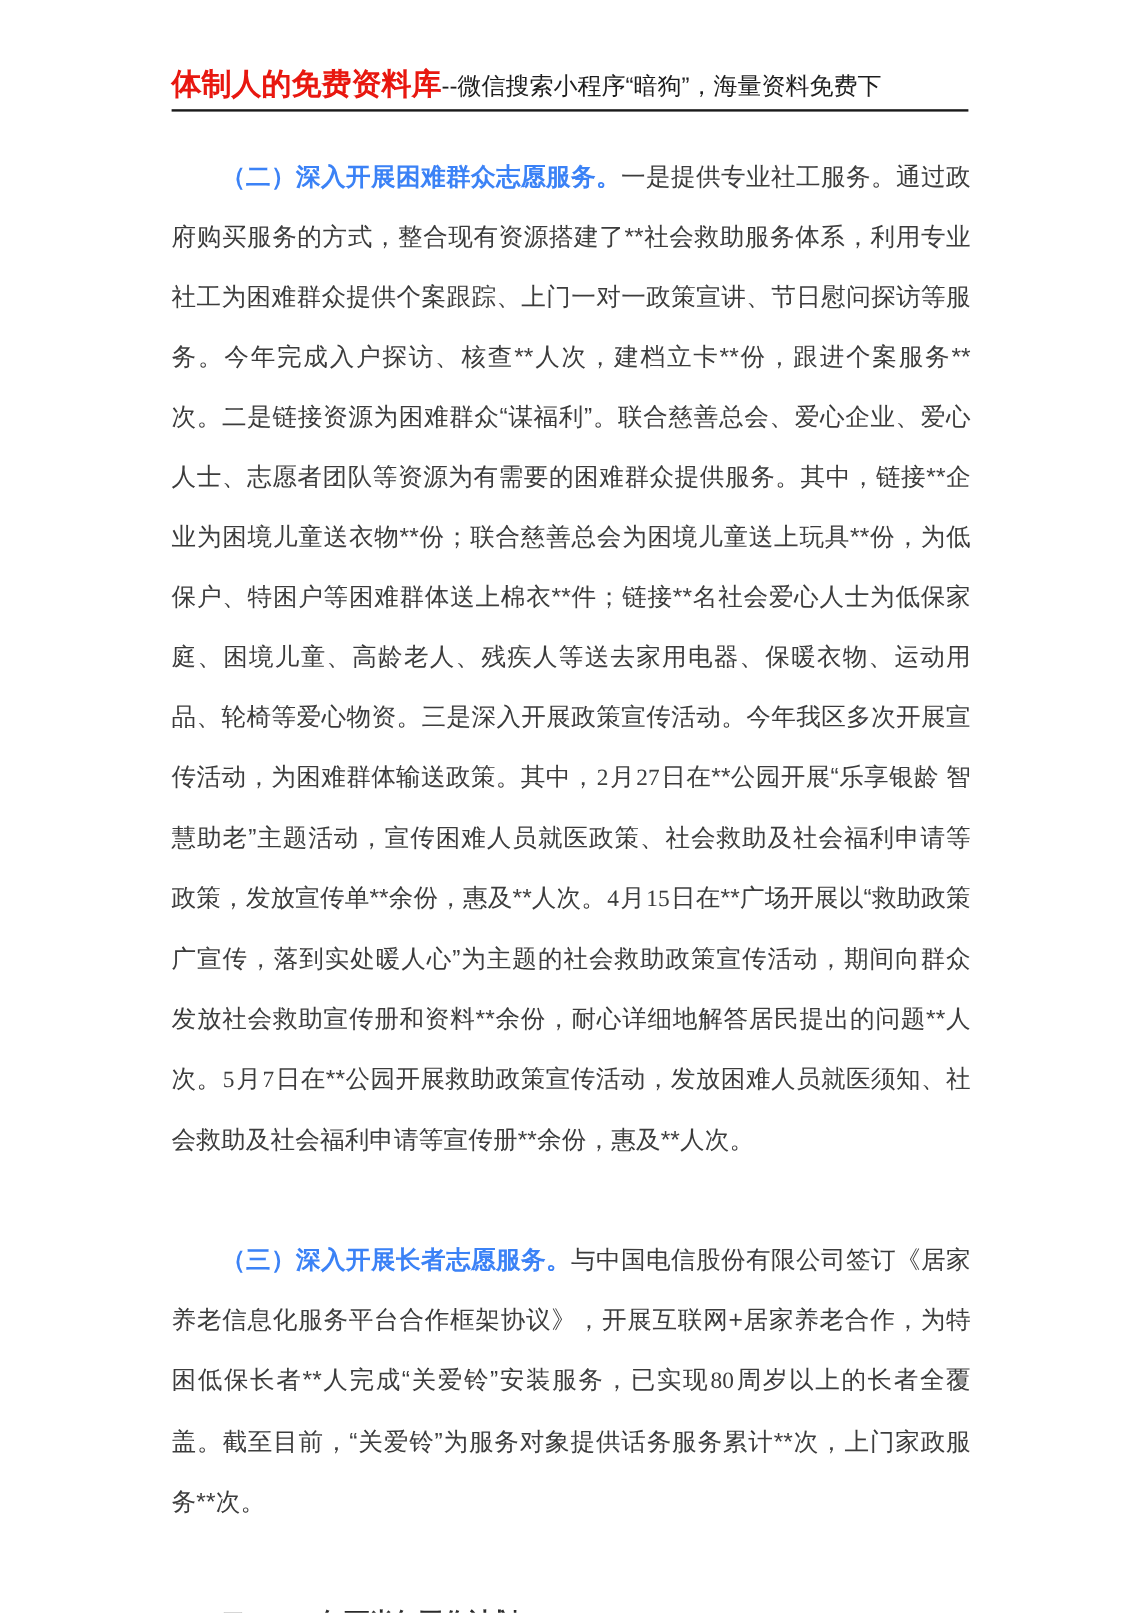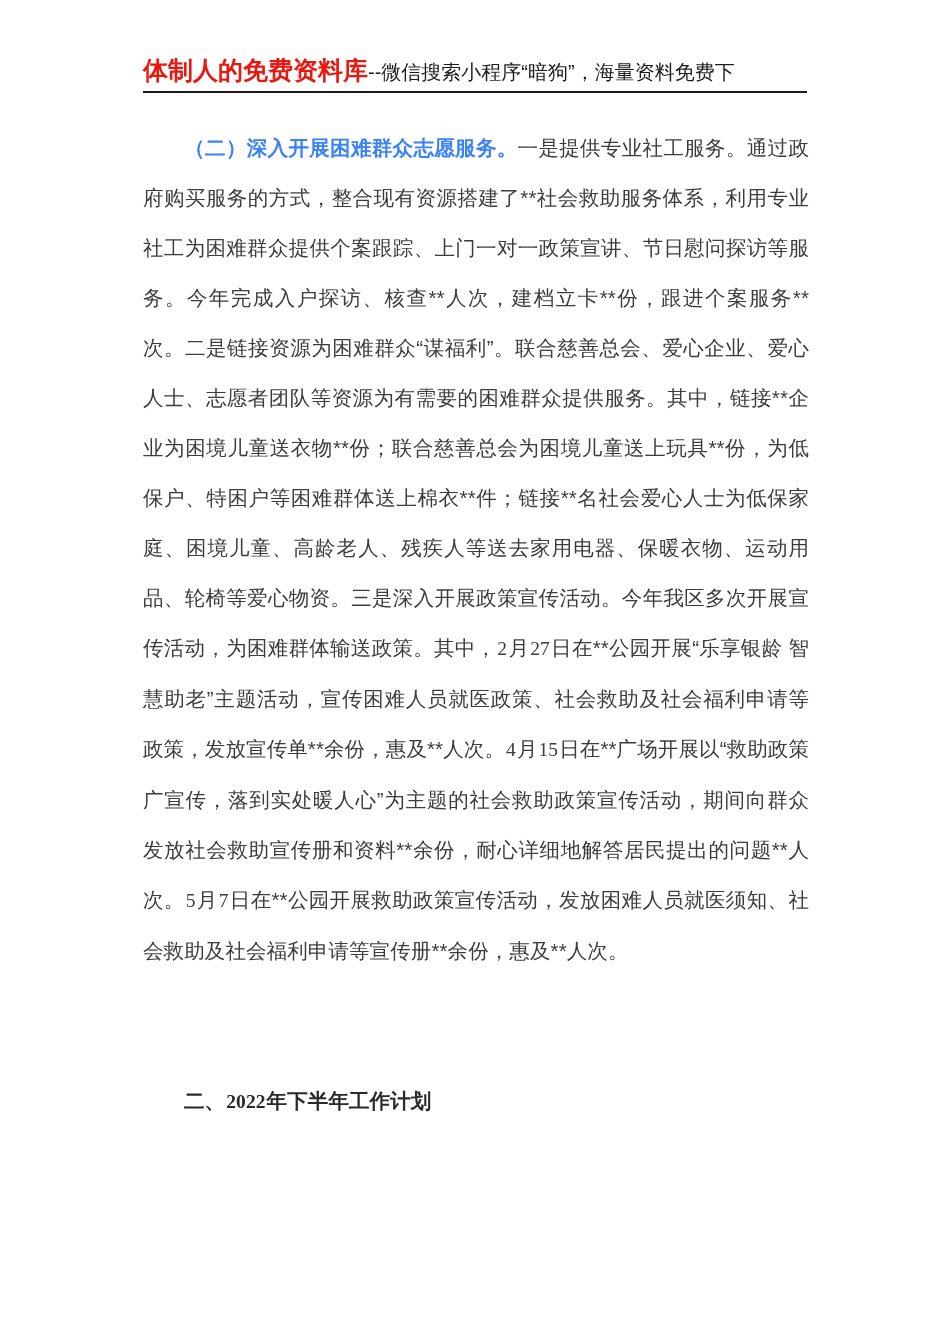--- a/index.html
+++ b/index.html
@@ -119,19 +119,20 @@
       <span class="header-brand">体制人的免费资料库</span><span class="header-tail">--微信搜索小程序“暗狗”，海量资料免费下</span>
     </div>
   </div>
 
   <div class="body-area">
 
     <p class="para indent2"><span class="lead">（二）深入开展困难群众志愿服务。</span><span>一是提供专业社工服务。通过政府购买服务的方式，整合现有资源搭建了**社会救助服务体系，利用专业社工为困难群众提供个案跟踪、上门一对一政策宣讲、节日慰问探访等服务。今年完成入户探访、核查**人次，建档立卡**份，跟进个案服务**次。二是链接资源为困难群众“谋福利”。联合慈善总会、爱心企业、爱心人士、志愿者团队等资源为有需要的困难群众提供服务。其中，链接**企业为困境儿童送衣物**份；联合慈善总会为困境儿童送上玩具**份，为低保户、特困户等困难群体送上棉衣**件；链接**名社会爱心人士为低保家庭、困境儿童、高龄老人、残疾人等送去家用电器、保暖衣物、运动用品、轮椅等爱心物资。三是深入开展政策宣传活动。今年我区多次开展宣传活动，为困难群体输送政策。其中，</span><span class="num">2</span><span>月</span><span class="num">27</span><span>日</span><span>在**公园开展“乐享银龄 智慧助老”主题活动，宣传困难人员就医政策、社会救助及社会福利申请等政策，发放宣传单**余份，惠及**人次。</span><span class="num">4</span><span>月</span><span class="num">15</span><span>日</span><span>在**广场开展以“救助政策广宣传，落到实处暖人心”为主题的社会救助政策宣传活动，期间向群众发放社会救助宣传册和资料**余份，耐心详细地解答居民提出的问题**人次。</span><span class="num">5</span><span>月</span><span class="num">7</span><span>日</span><span>在**公园开展救助政策宣传活动，发放困难人员就医须知、社会救助及社会福利申请等宣传册**余份，惠及**人次。</span></p>
 
     <div class="sec-gap"></div>
 
+    <p class="para indent2"><span class="lead">（三）深入开展长者志愿服务。</span><span>与中国电信股份有限公司签订《居家养老信息化服务平台合作框架协议》，开展互联网+居家养老合作，为特困低保长者**人完成“关爱铃”安装服务，已实现</span><span class="num">80</span><span>周岁以上的长者全覆盖。截至目前，“关爱铃”为服务对象提供话务服务累计**次，上门家政服务**次。</span></p>
 
     <div class="sec-gap"></div>
 
     <p class="heading"><span>二、</span><span class="num">2022</span><span>年下半年工作计划</span></p>
 
   </div>
 </div>
 
 </body></html>

